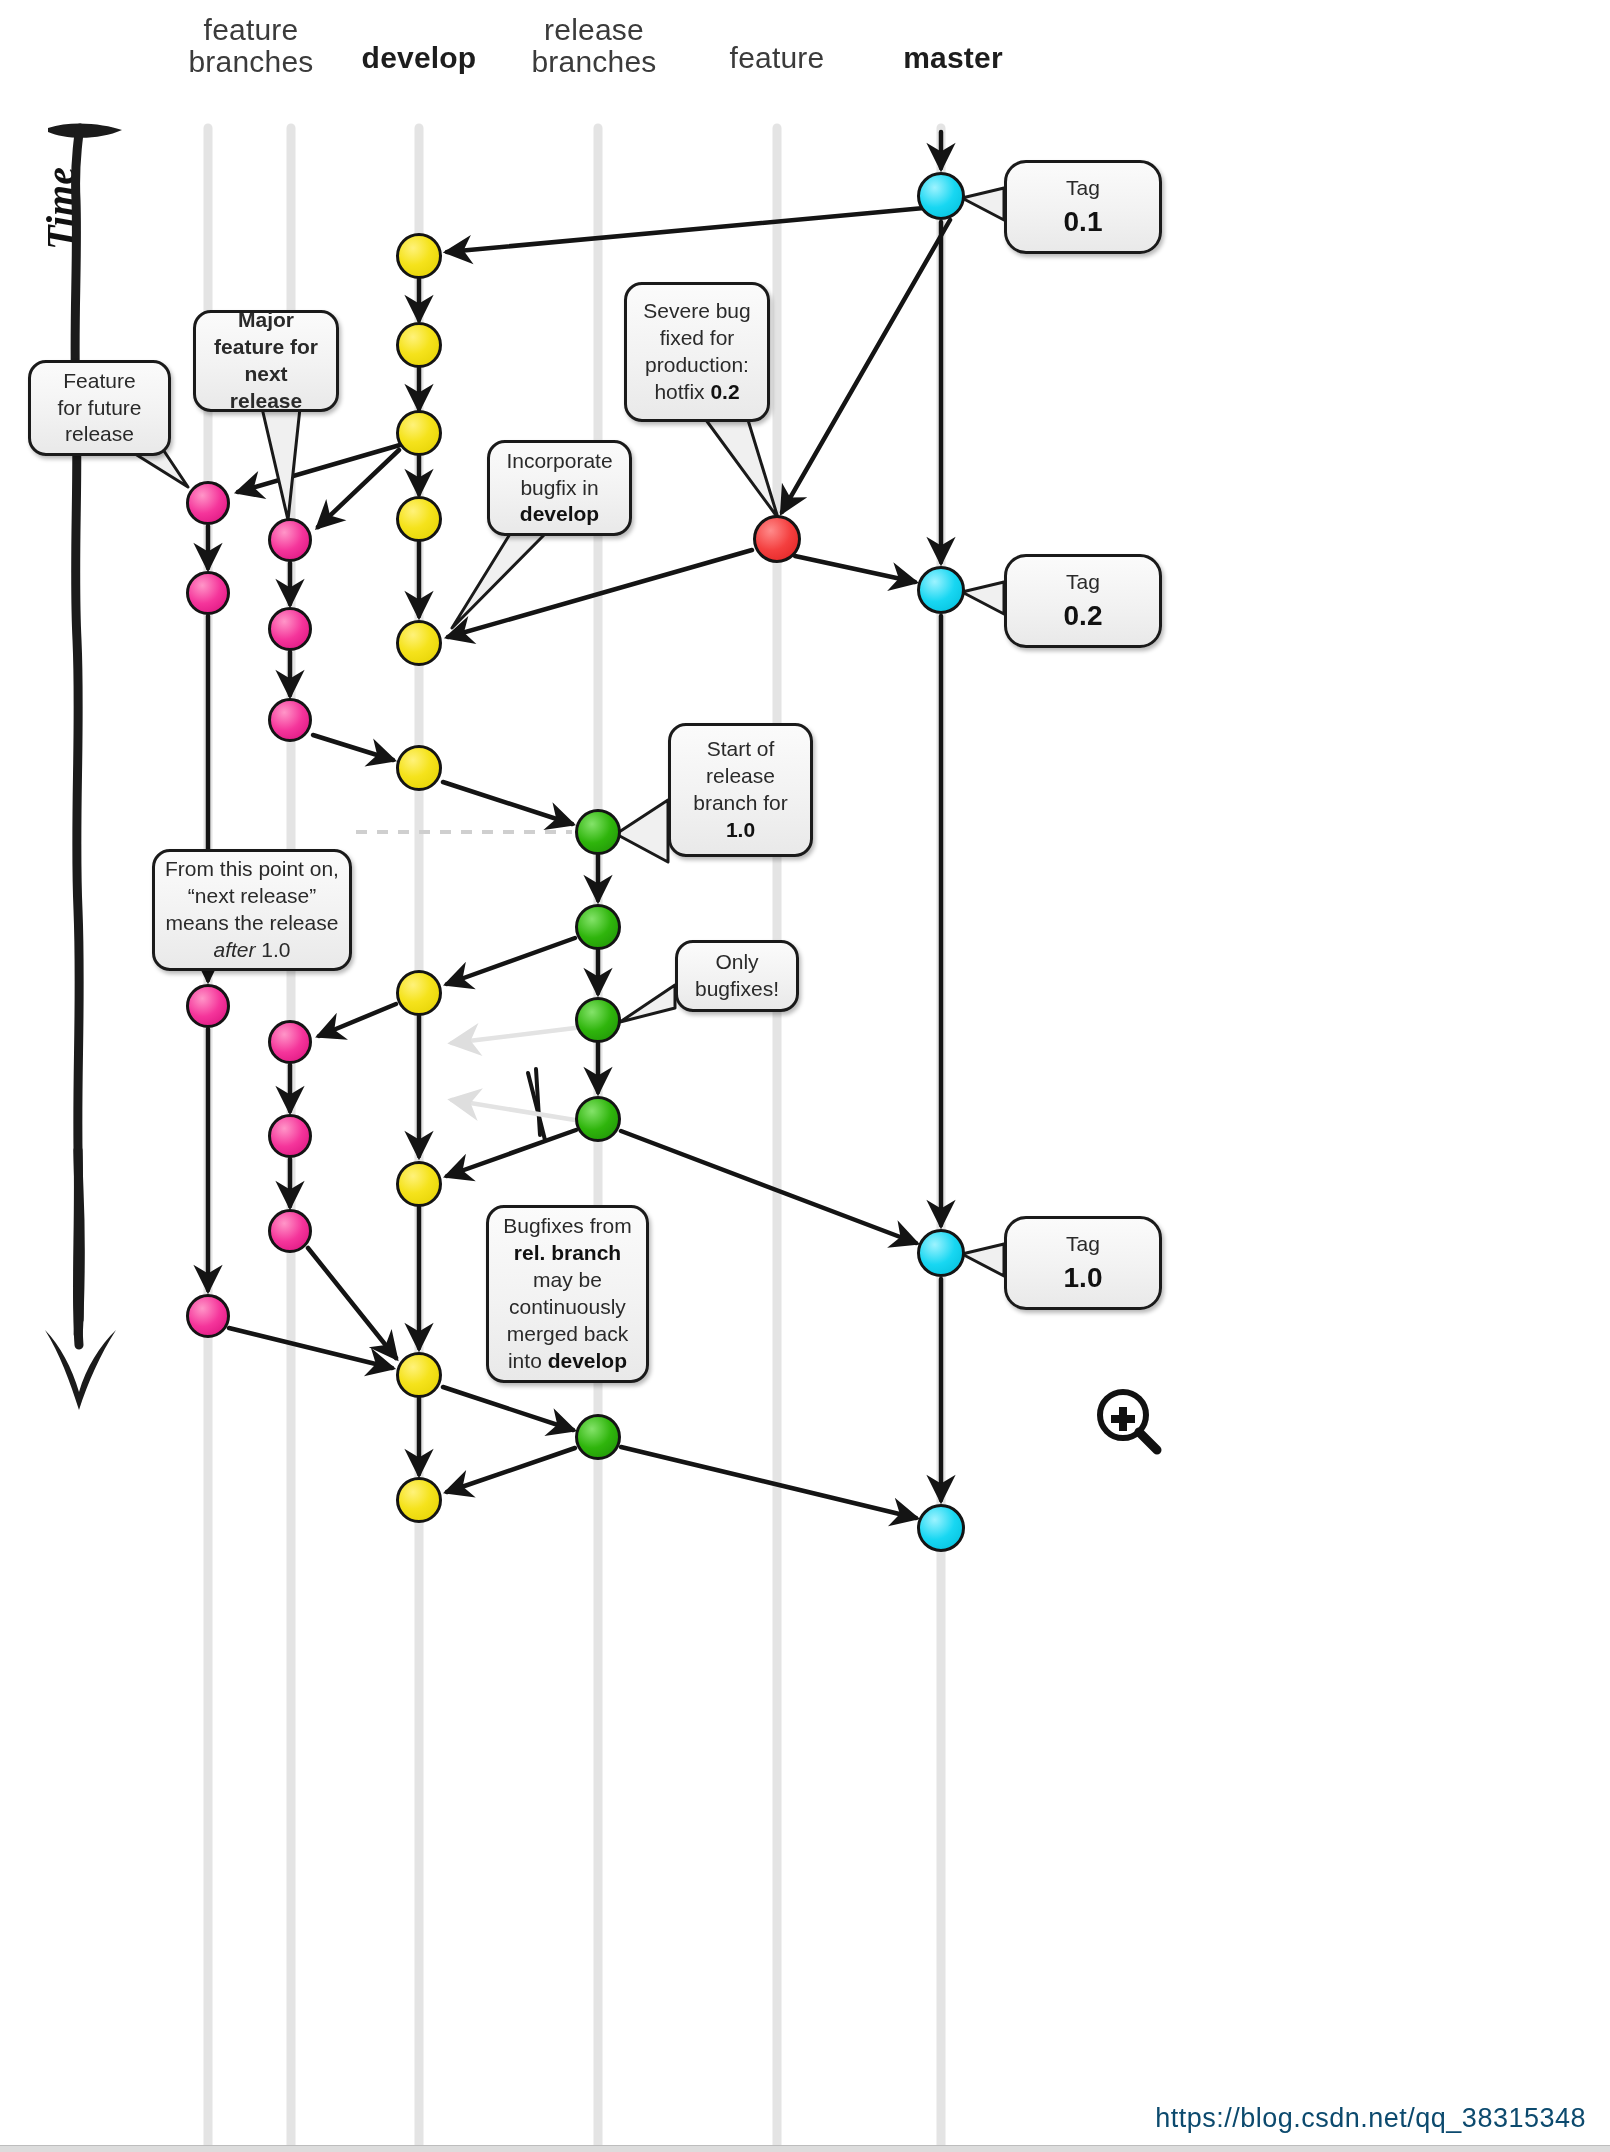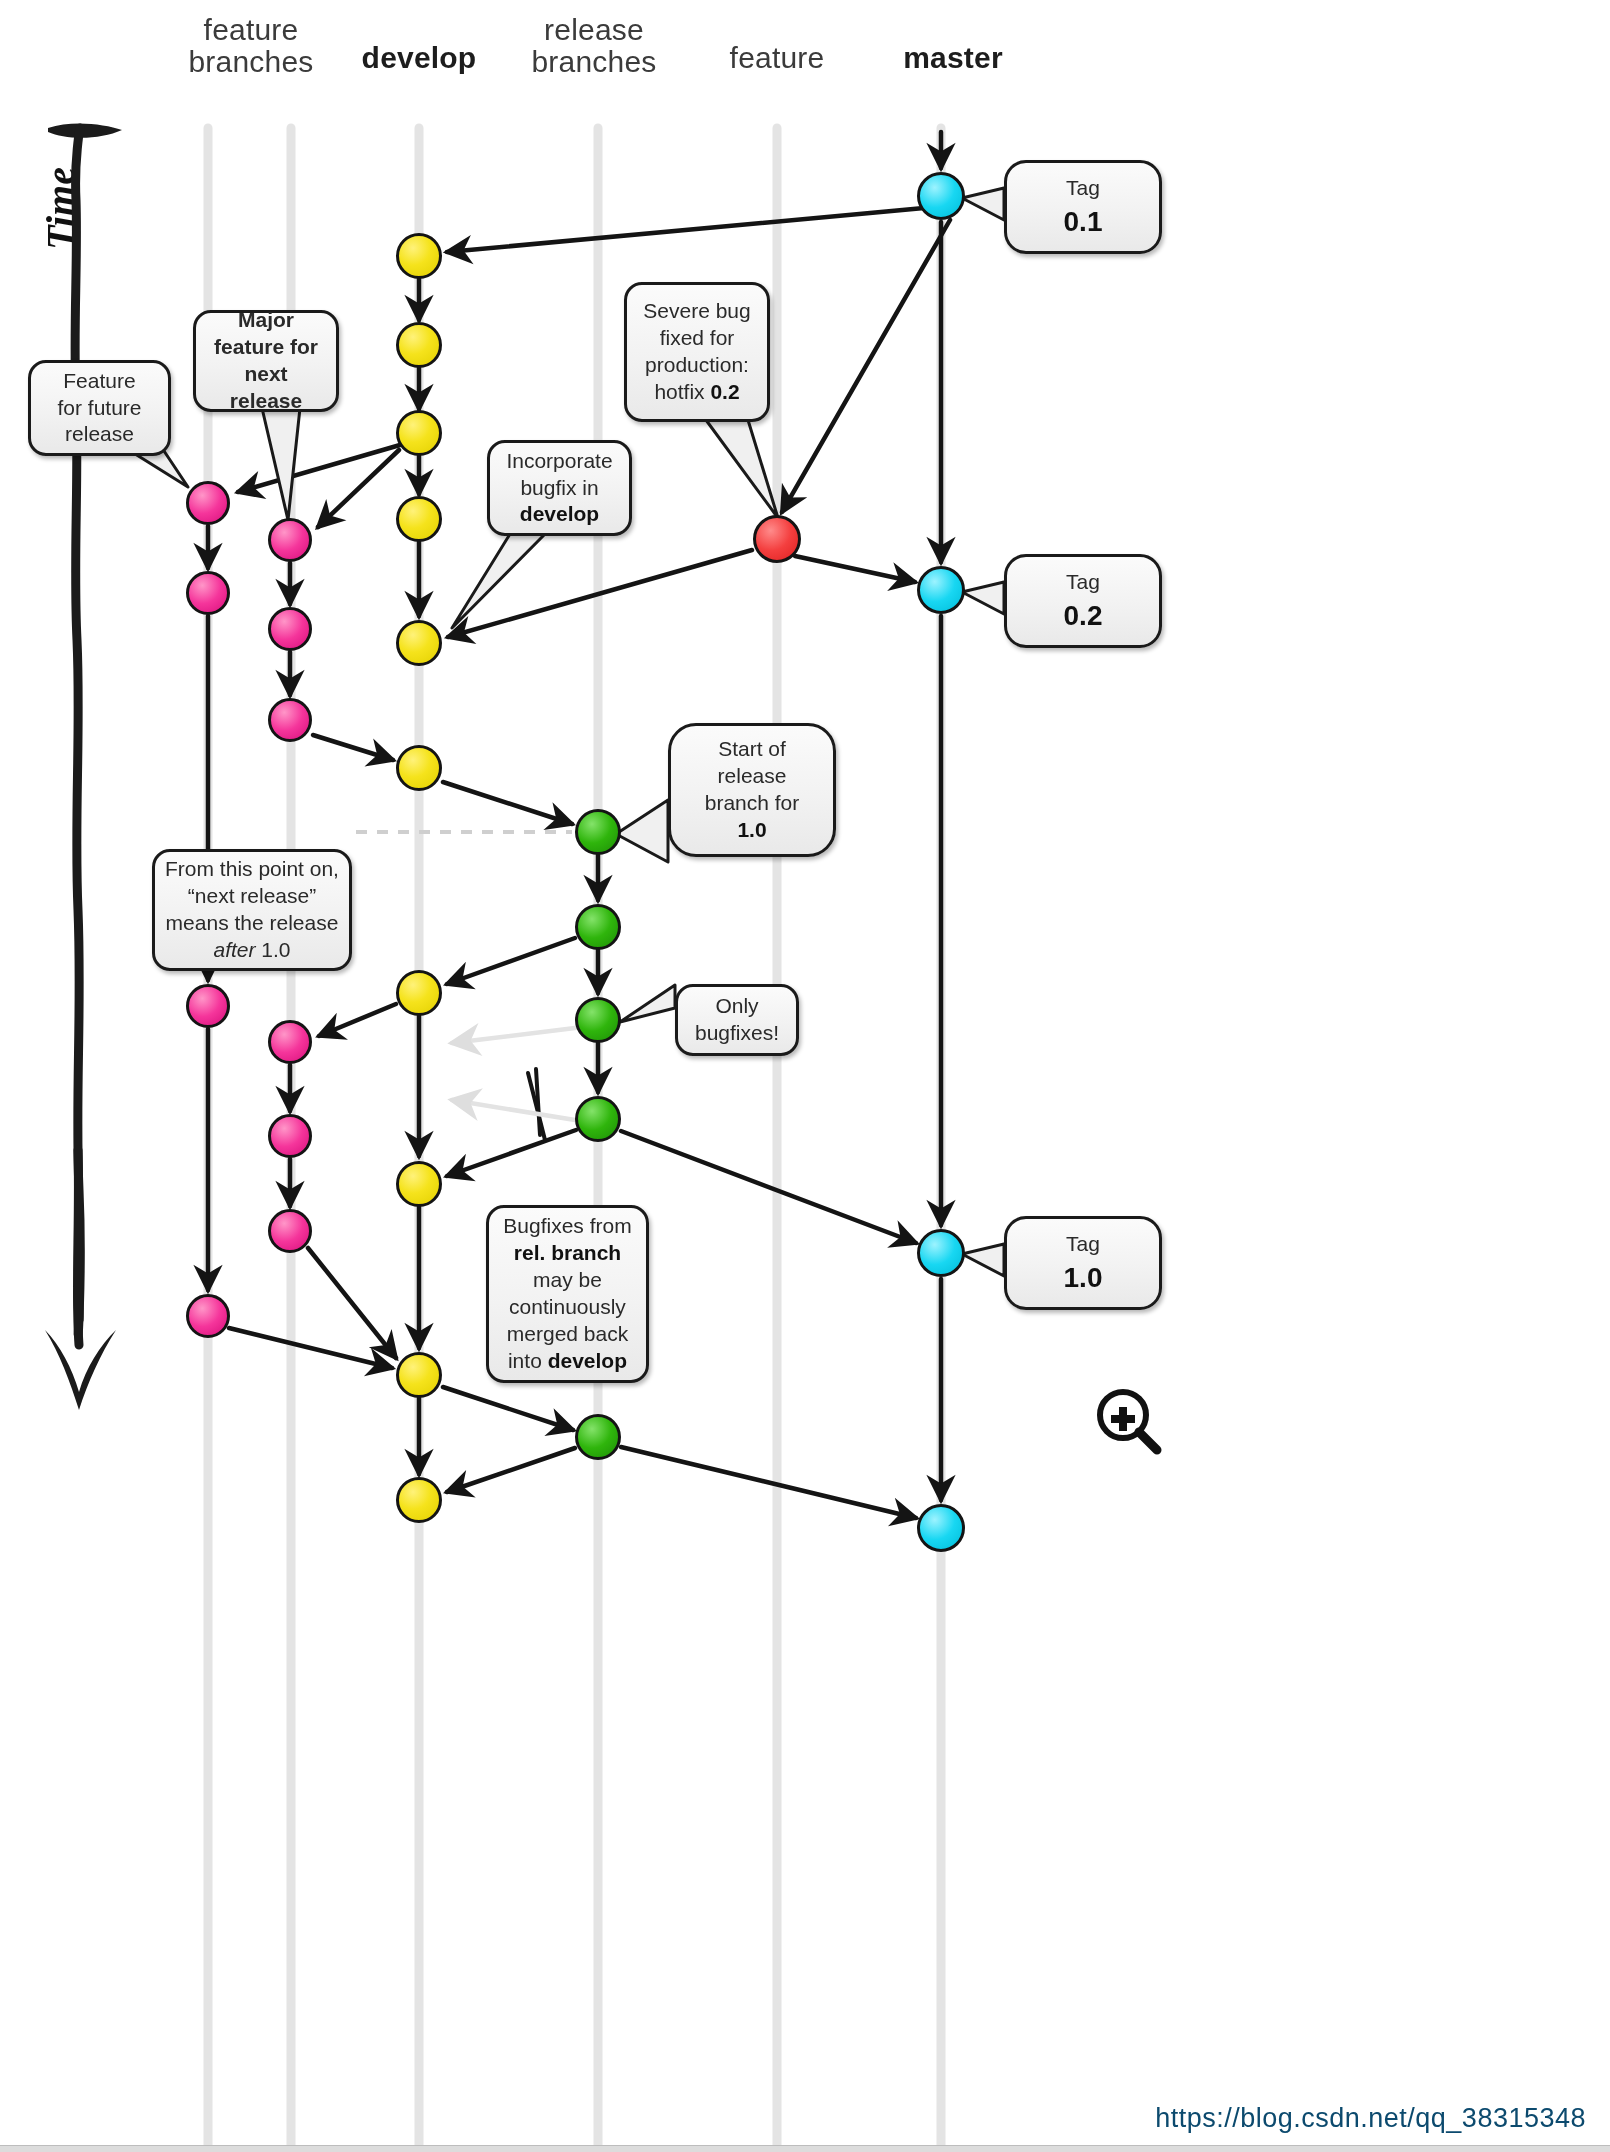--- a/index.html
+++ b/index.html
@@ -332,24 +332,24 @@
       </div>
       <div class="callout" style="left: 487px; top: 440px; width: 145px; height: 96px;">
         <span class="ctext">Incorporate<br>bugfix in<br><b>develop</b></span>
       </div>
       <div class="callout" style="left: 624px; top: 282px; width: 146px; height: 140px;">
         <span class="ctext">Severe bug<br>fixed for<br>production:<br>hotfix <b>0.2</b></span>
       </div>
       <div class="callout" style="left: 152px; top: 813px; width: 200px; height: 122px; margin-top: 36px;">
         <span class="ctext">From this point on,<br>“next release”<br>means the release<br><i>after</i> 1.0</span>
       </div>
-      <div class="callout" style="left: 668px; top: 723px; width: 168px; height: 134px; border-radius: 28px;">
+      <div class="callout" style="left: 668px; top: 723px; width: 145px; height: 134px;">
         <span class="ctext">Start of<br>release<br>branch for<br><b>1.0</b></span>
       </div>
-      <div class="callout" style="left: 675px; top: 984px; width: 124px; height: 72px;">
+      <div class="callout" style="left: 675px; top: 940px; width: 124px; height: 72px;">
         <span class="ctext">Only
 bugfixes!</span>
       </div>
       <div class="callout" style="left: 486px; top: 1205px; width: 163px; height: 178px;">
         <span class="ctext">Bugfixes from<br><b>rel. branch</b><br>may be<br>continuously<br>merged back<br>into <b>develop</b></span>
       </div>
     </div>
 
   <div id="tags">
       <div class="callout tag" style="left: 1004px; top: 160px; width: 158px; height: 94px;">

